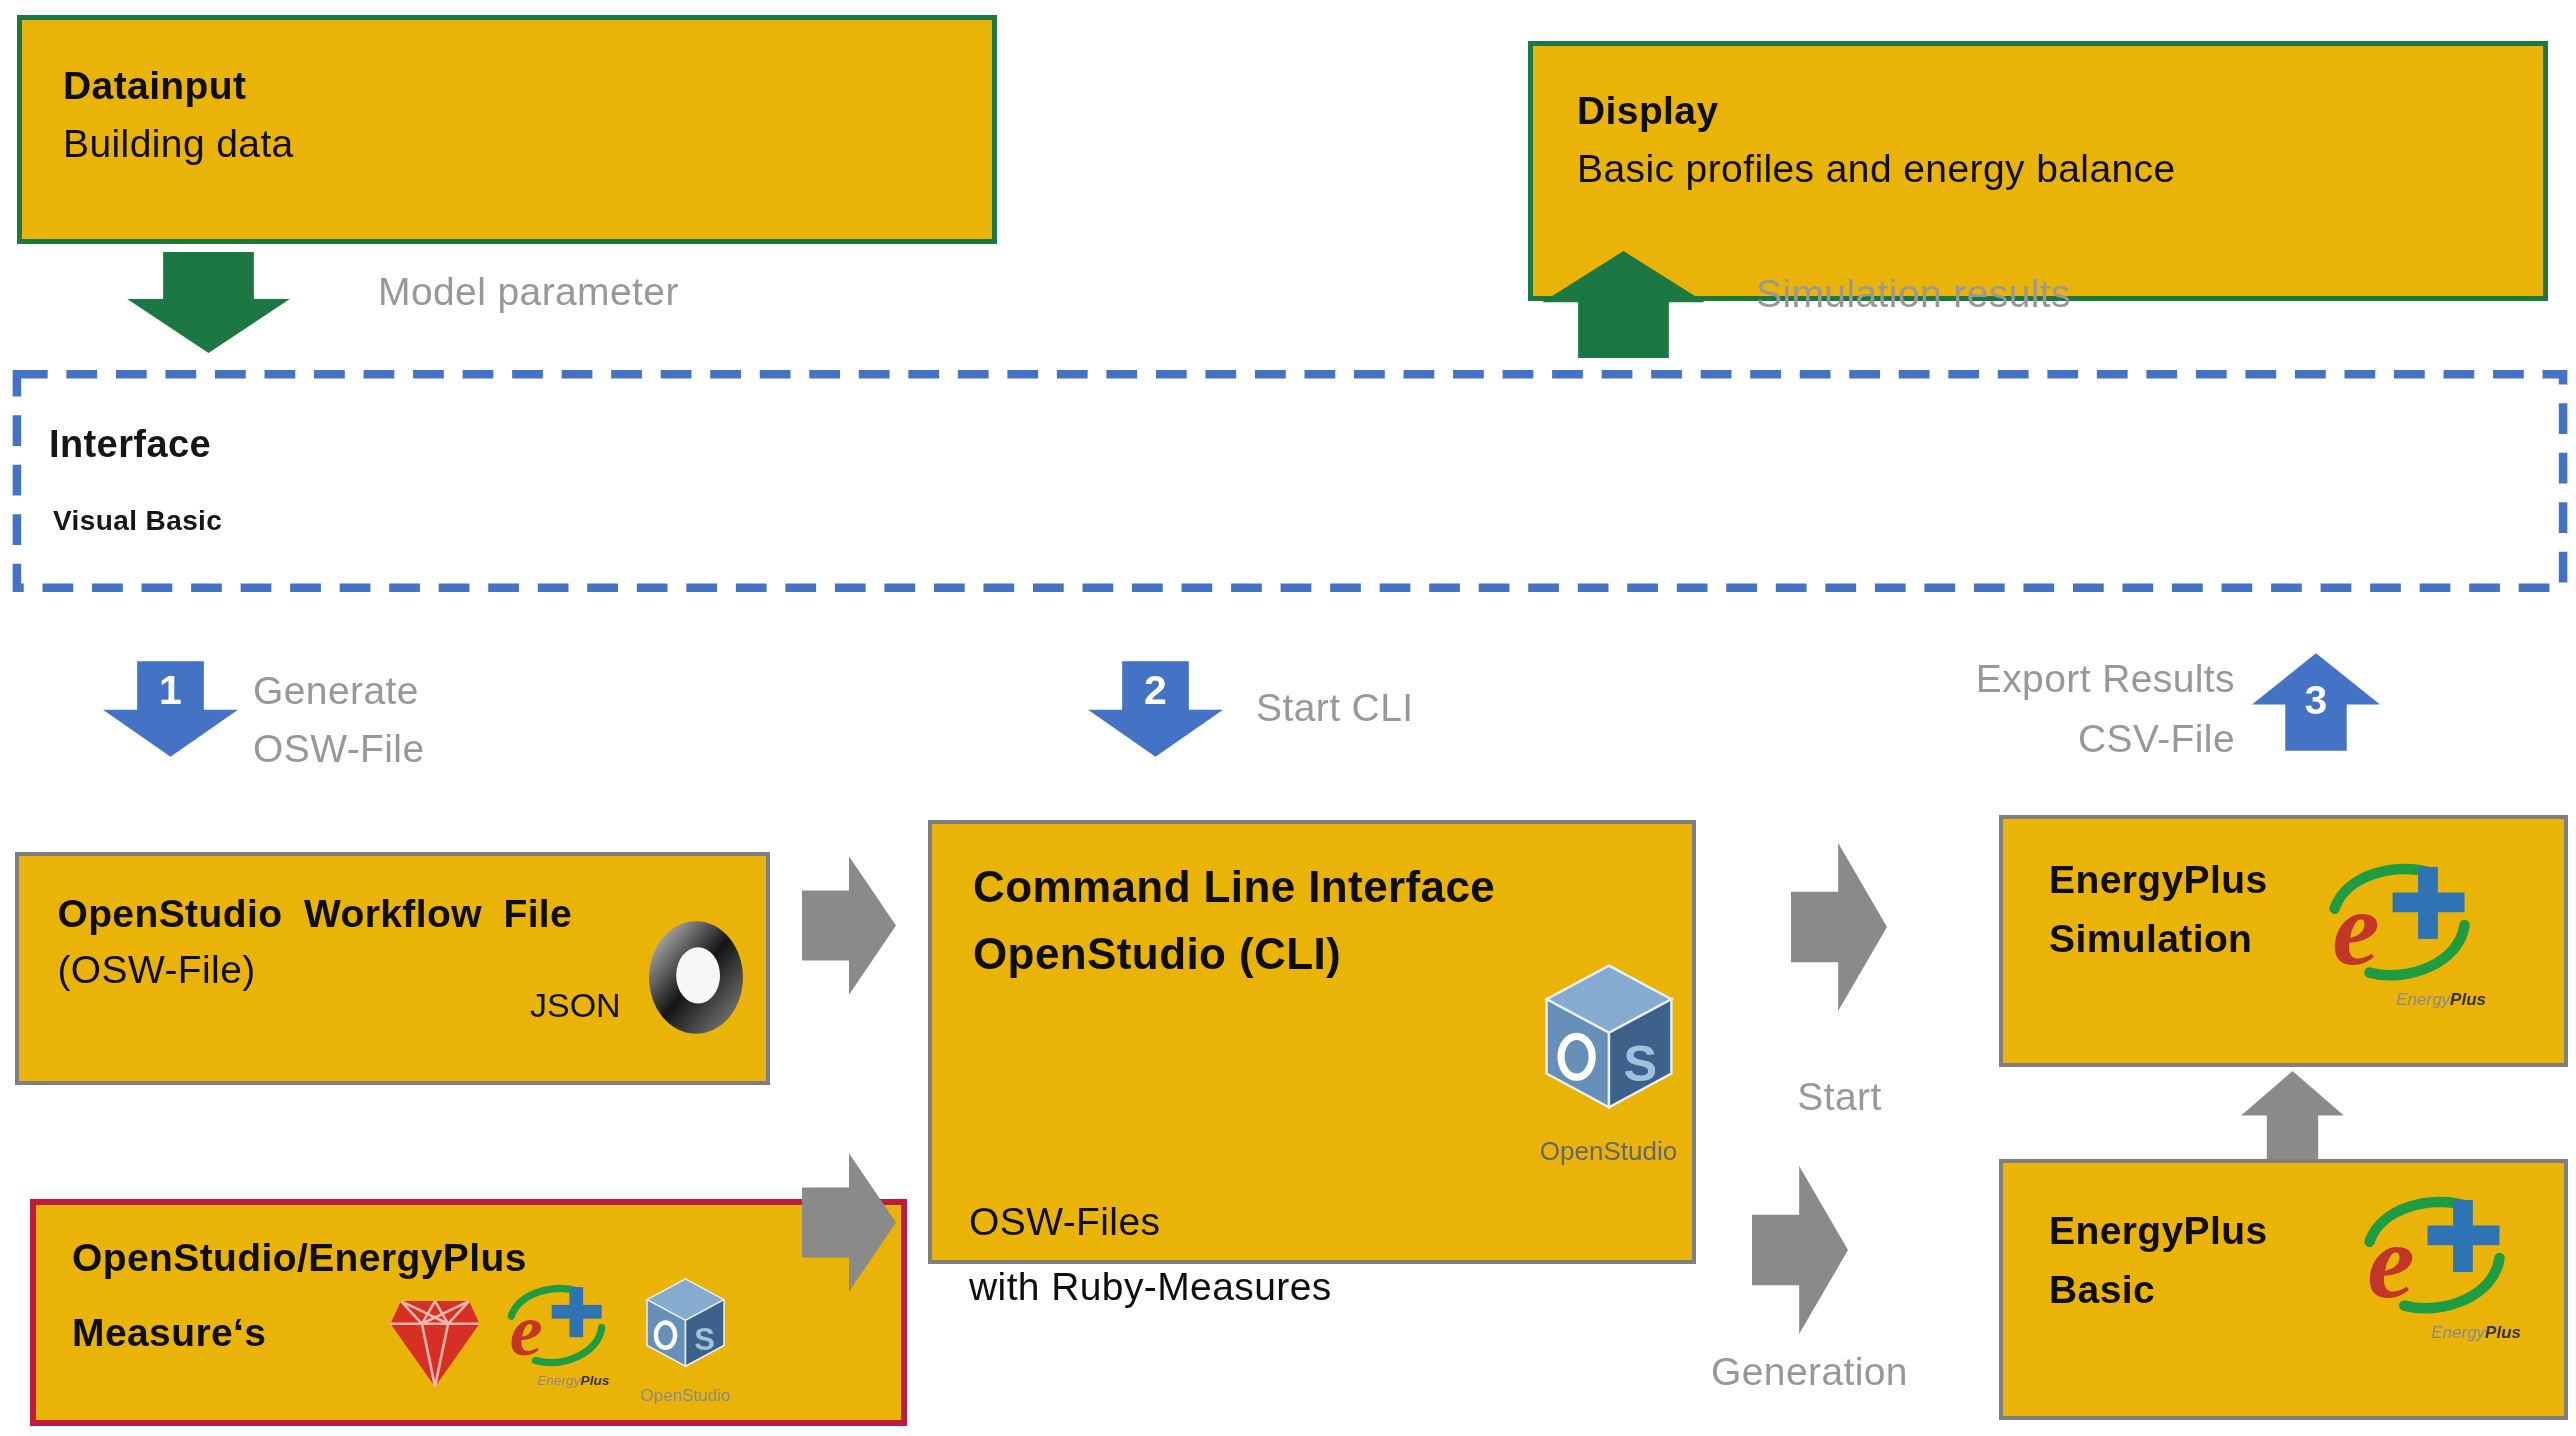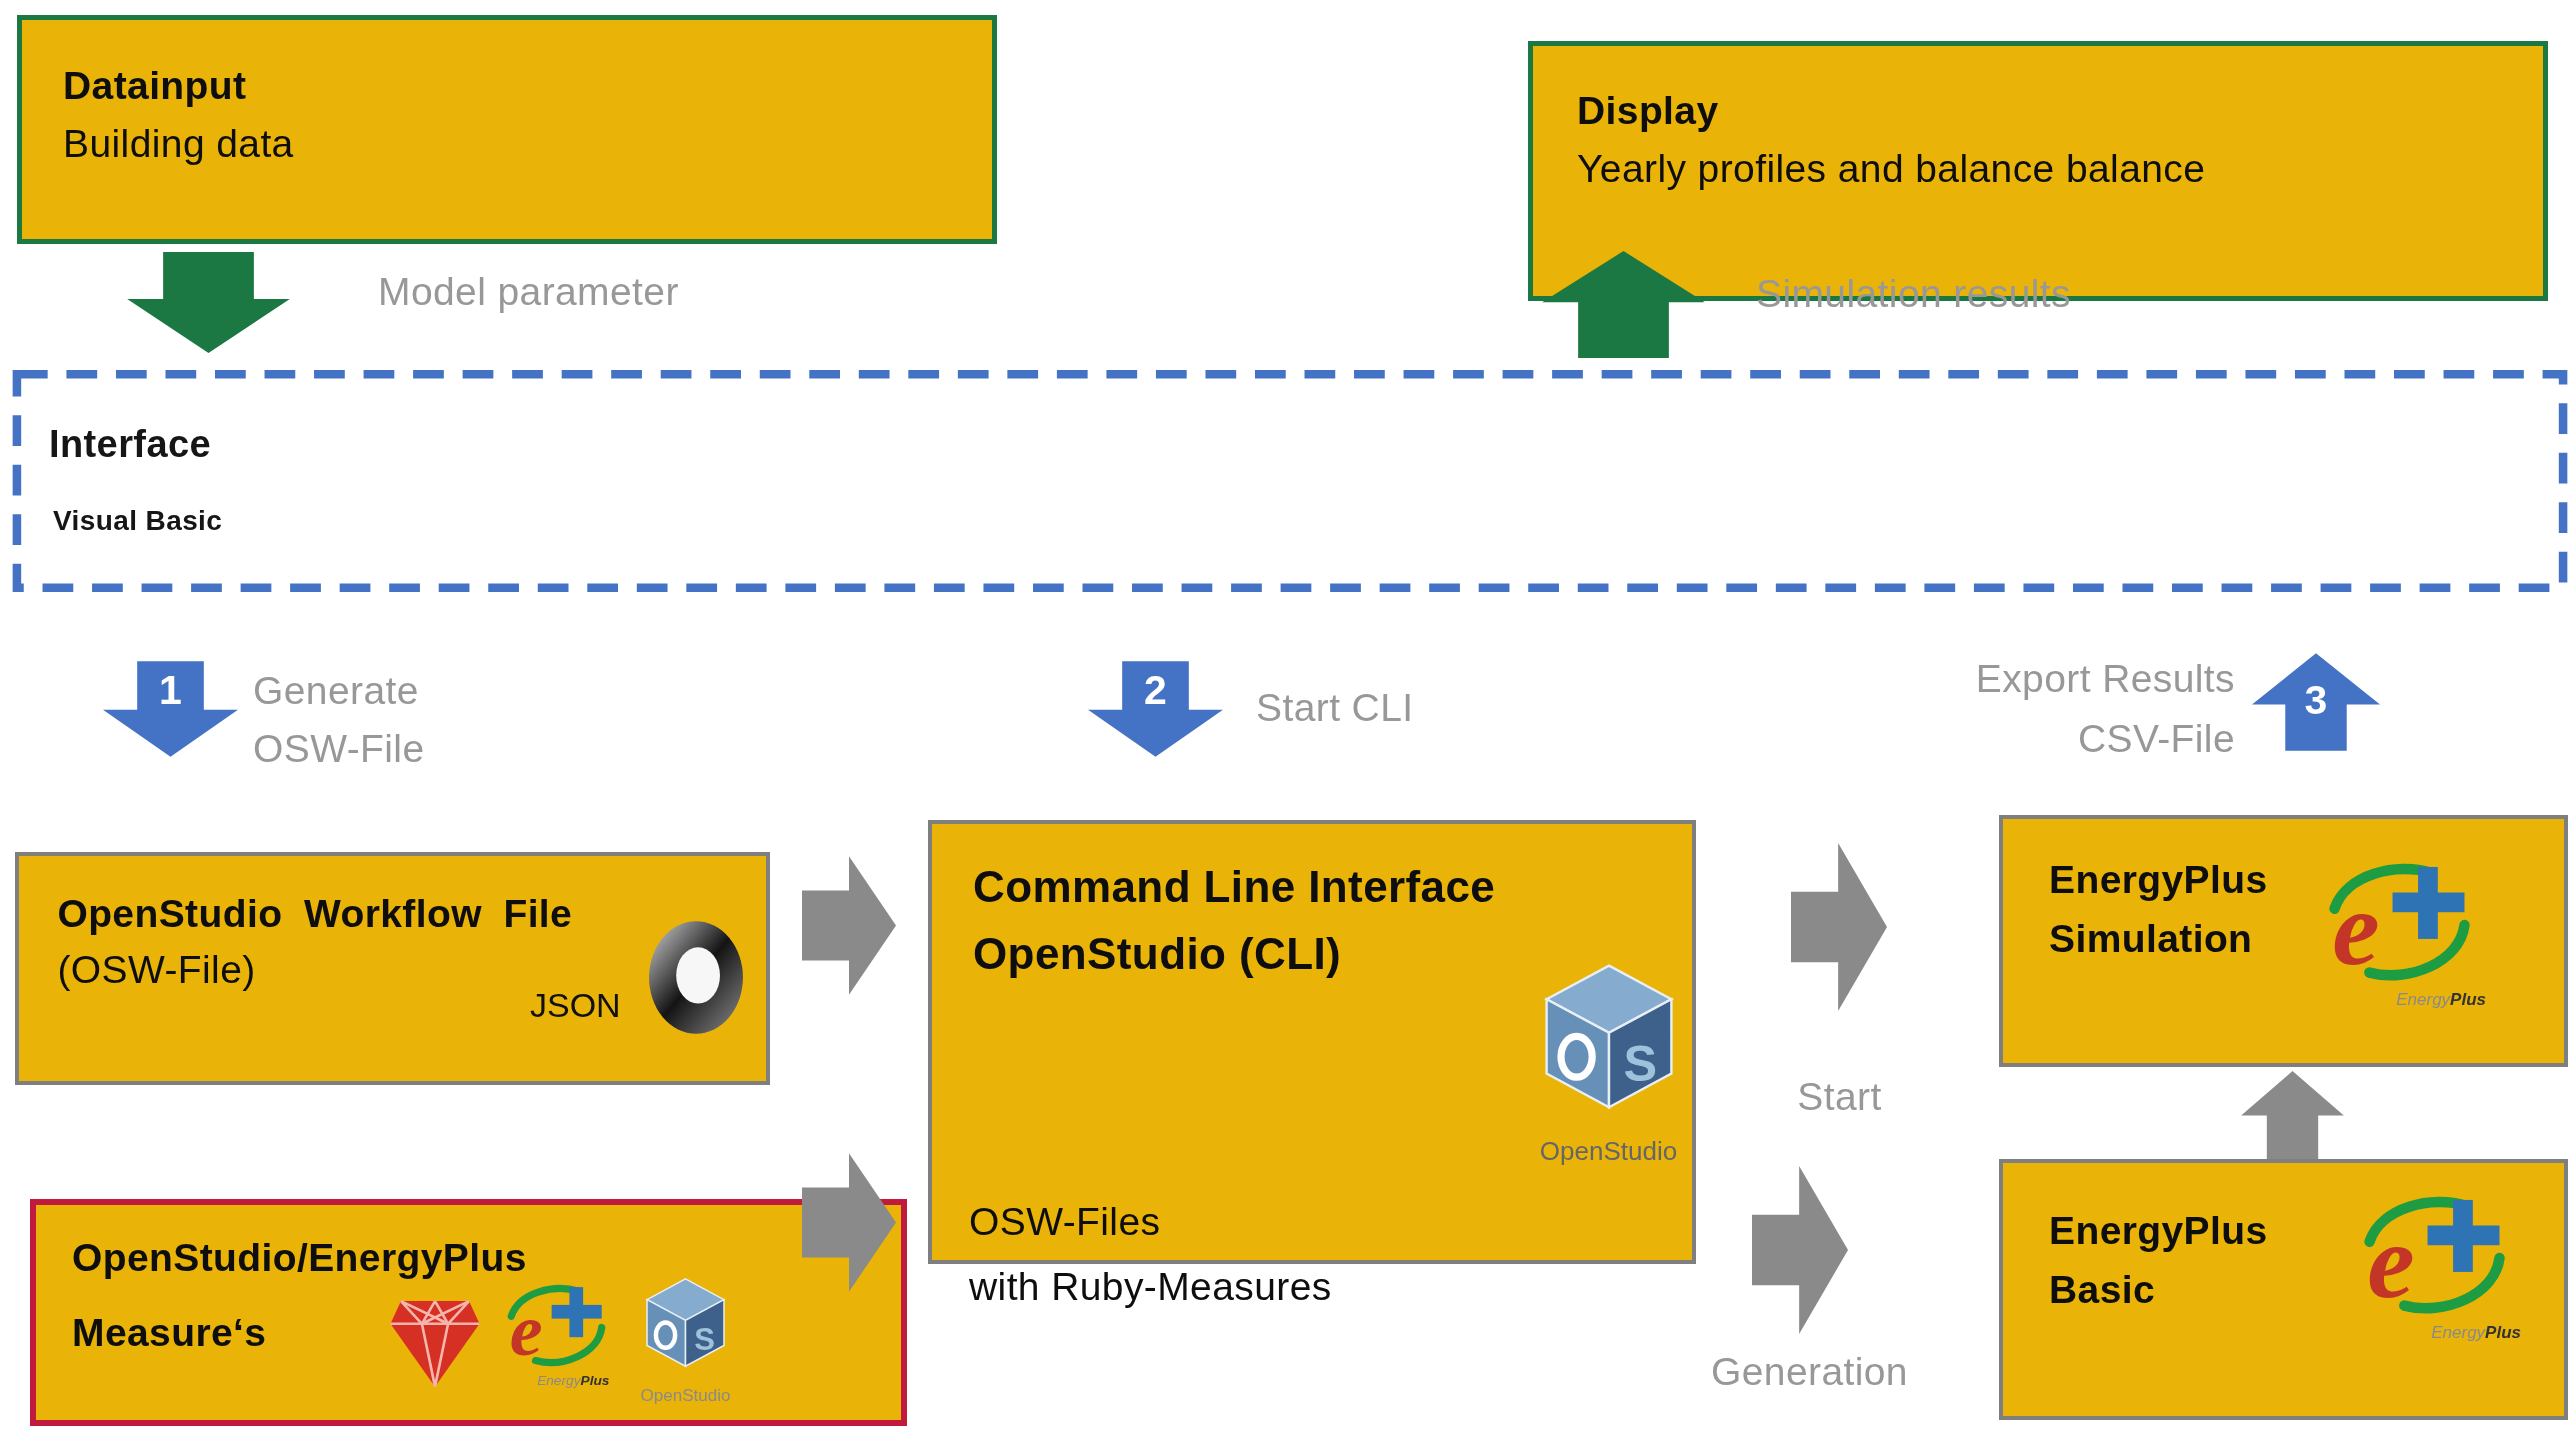--- a/index.html
+++ b/index.html
@@ -60,21 +60,21 @@
 
 <div id="canvas">
 
   <div class="box green" style="left:17px;top:15.4px;width:980px;height:229px;padding:44px 26px 0 41px;">
     <div class="t-title">Datainput</div>
     <div class="t-sub" style="margin-top:13.7px;">Building data</div>
   </div>
 
   <div class="box green" style="left:1528px;top:13px;width:1020px;height:260px;padding:43px 17px 0 44px;margin-top:28px;">
     <div class="t-title">Display</div>
-    <div class="t-sub" style="margin-top:13.7px;">Yearly profiles and balance balance</div>
+    <div class="t-sub" style="margin-top:13.7px;">Basic profiles and energy balance</div>
   </div>
 
   <svg class="abs" style="left:127px;top:252px;" width="163" height="101" viewBox="0 0 190 118">
     <polygon points="42,0 148,0 148,55 190,55 95,118 0,55 42,55" fill="#1B7842"></polygon>
   </svg>
   <div class="abs t-gray" style="left:378px;top:270px;">Model parameter</div>
 
   <svg class="abs" style="left:1542px;top:251px;" width="163" height="107" viewBox="0 0 190 125">
     <polygon points="95,0 190,60 148,60 148,125 42,125 42,60 0,60" fill="#1B7842"></polygon>
   </svg>

